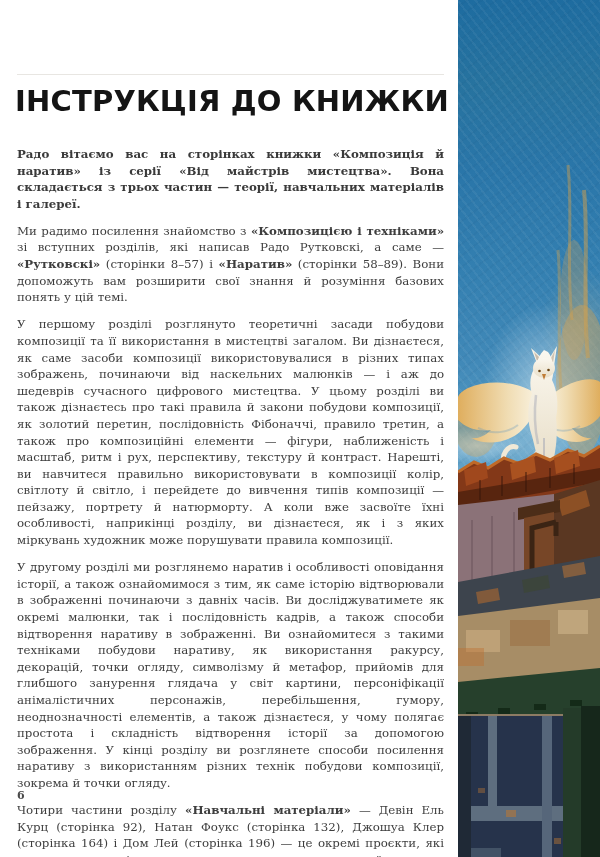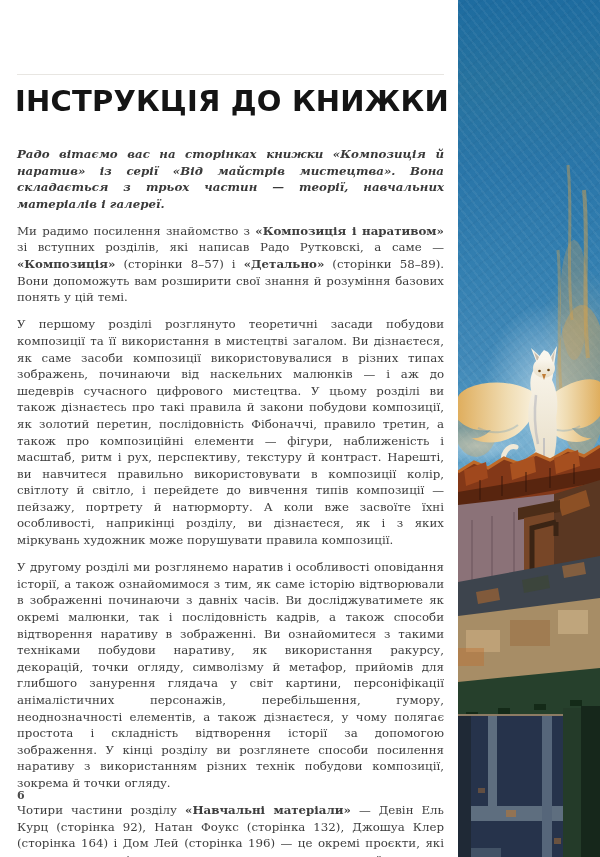--- a/index.html
+++ b/index.html
@@ -5,21 +5,21 @@
   html,body{margin:0;padding:0;background:#ffffff;}
   .page{position:relative;width:600px;height:857px;background:#ffffff;overflow:hidden;
         font-family:"DejaVu Serif", serif;}
   .rule{position:absolute;top:74px;left:17px;width:427px;height:1px;background:#e8e6e2;}
   h1.title{position:absolute;top:84px;left:15px;margin:0;width:440px;
         font-family:"DejaVu Sans", sans-serif;font-weight:900;font-size:29px;
         letter-spacing:0.2px;color:#141414;}
   .body-col{position:absolute;top:146px;left:17px;width:427px;
         font-size:11.8px;line-height:16.6px;color:#3e3e3e;text-align:justify;}
   .body-col p{margin:0 0 10.5px 0;}
-  .body-col p.lead{font-weight:bold;color:#3a3a3a;font-style:italic;}
+  .body-col p.lead{font-weight:bold;color:#3a3a3a;}
   .body-col b{font-weight:bold;}
   .pagenum{position:absolute;top:789px;left:17px;font-size:11px;font-weight:bold;color:#4a4a4a;}
   .art{position:absolute;left:458px;top:0;width:142px;height:857px;overflow:hidden;}
   .art .sky{position:absolute;inset:0;
       background:linear-gradient(178deg,#1e6ca0 0%,#27739f 10%,#2a76a9 20%,#3480b1 32%,
                  #4189b8 42%,#549ac3 50%,#6ba7cb 57%,#83b5d3 63%,#8fc0da 68%,#84b2ca 75%,#7aa6bd 85%);}
   .art .glow{position:absolute;inset:0;background:
       radial-gradient(90px 130px at 62% 46%, rgba(219,238,247,.6), rgba(219,238,247,0) 70%),
       radial-gradient(70px 26px at 14% 52%, rgba(228,242,249,.55), rgba(228,242,249,0) 70%),
       radial-gradient(60px 80px at 88% 38%, rgba(212,196,150,.25), rgba(212,196,150,0) 70%);}
@@ -29,21 +29,21 @@
   .art svg{position:absolute;left:0;top:0;display:block;}
 </style>
 </head>
 <body>
 
 <div class="page">
   <div class="rule"></div>
   <h1 class="title">ІНСТРУКЦІЯ ДО КНИЖКИ</h1>
   <div class="body-col">
       <p class="lead"><span>Радо вітаємо вас на сторінках книжки «Композиція й наратив» із серії «Від майстрів мистецтва». Вона складається з трьох частин — теорії, навчальних матеріалів і галереї.</span></p>
-      <p><span>Ми радимо посилення знайомство з </span><b>«Композиція і наративом»</b><span> зі вступних розділів, які написав Радо Рутковскі, а саме — </span><b>«Композиція»</b><span> (сторінки 8–57) і </span><b>«Детально»</b><span> (сторінки 58–89). Вони допоможуть вам розширити свої знання й розуміння базових понять у цій темі.</span></p>
+      <p><span>Ми радимо посилення знайомство з </span><b>«Композицією і техніками»</b><span> зі вступних розділів, які написав Радо Рутковскі, а саме — </span><b>«Рутковскі»</b><span> (сторінки 8–57) і </span><b>«Наратив»</b><span> (сторінки 58–89). Вони допоможуть вам розширити свої знання й розуміння базових понять у цій темі.</span></p>
       <p><span>У першому розділі розглянуто теоретичні засади побудови композиції та її використання в мистецтві загалом. Ви дізнаєтеся, як саме засоби композиції використовувалися в різних типах зображень, починаючи від наскельних малюнків — і аж до шедеврів сучасного цифрового мистецтва. У цьому розділі ви також дізнаєтесь про такі правила й закони побудови композиції, як золотий перетин, послідовність Фібоначчі, правило третин, а також про композиційні елементи — фігури, наближеність і масштаб, ритм і рух, перспективу, текстуру й контраст. Нарешті, ви навчитеся правильно використовувати в композиції колір, світлоту й світло, і перейдете до вивчення типів композиції — пейзажу, портрету й натюрморту. А коли вже засвоїте їхні особливості, наприкінці розділу, ви дізнаєтеся, як і з яких міркувань художник може порушувати правила композиції.</span></p>
       <p><span>У другому розділі ми розглянемо наратив і особливості оповідання історії, а також ознайомимося з тим, як саме історію відтворювали в зображенні починаючи з давніх часів. Ви досліджуватимете як окремі малюнки, так і послідовність кадрів, а також способи відтворення наративу в зображенні. Ви ознайомитеся з такими техніками побудови наративу, як використання ракурсу, декорацій, точки огляду, символізму й метафор, прийомів для глибшого занурення глядача у світ картини, персоніфікації анімалістичних персонажів, перебільшення, гумору, неоднозначності елементів, а також дізнаєтеся, у чому полягає простота і складність відтворення історії за допомогою зображення. У кінці розділу ви розглянете способи посилення наративу з використанням різних технік побудови композиції, зокрема й точки огляду.</span></p>
       <p><span>Чотири частини розділу </span><b>«Навчальні матеріали»</b><span> — Девін Ель Курц (сторінка 92), Натан Фоукс (сторінка 132), Джошуа Клер (сторінка 164) і Дом Лей (сторінка 196) — це окремі проєкти, які стануть у пригоді лише за умови, що ви належно засвоїте знання двох вступних розділів. Кожен митець, представлений у навчальних матеріалах, має власний художній стиль, творчий досвід і вміння належно будувати композицію та відтворювати наратив у зображеннях. Детально ознайомтеся з кожним із цих проєктів, щоб побачити, як саме митці застосовують свої знання основ на практиці.</span></p>
     </div>
   <div class="pagenum">6</div>
 
   <div class="art">
     <div class="sky"></div>
     <div class="texture"></div>
     <div class="glow"></div>

